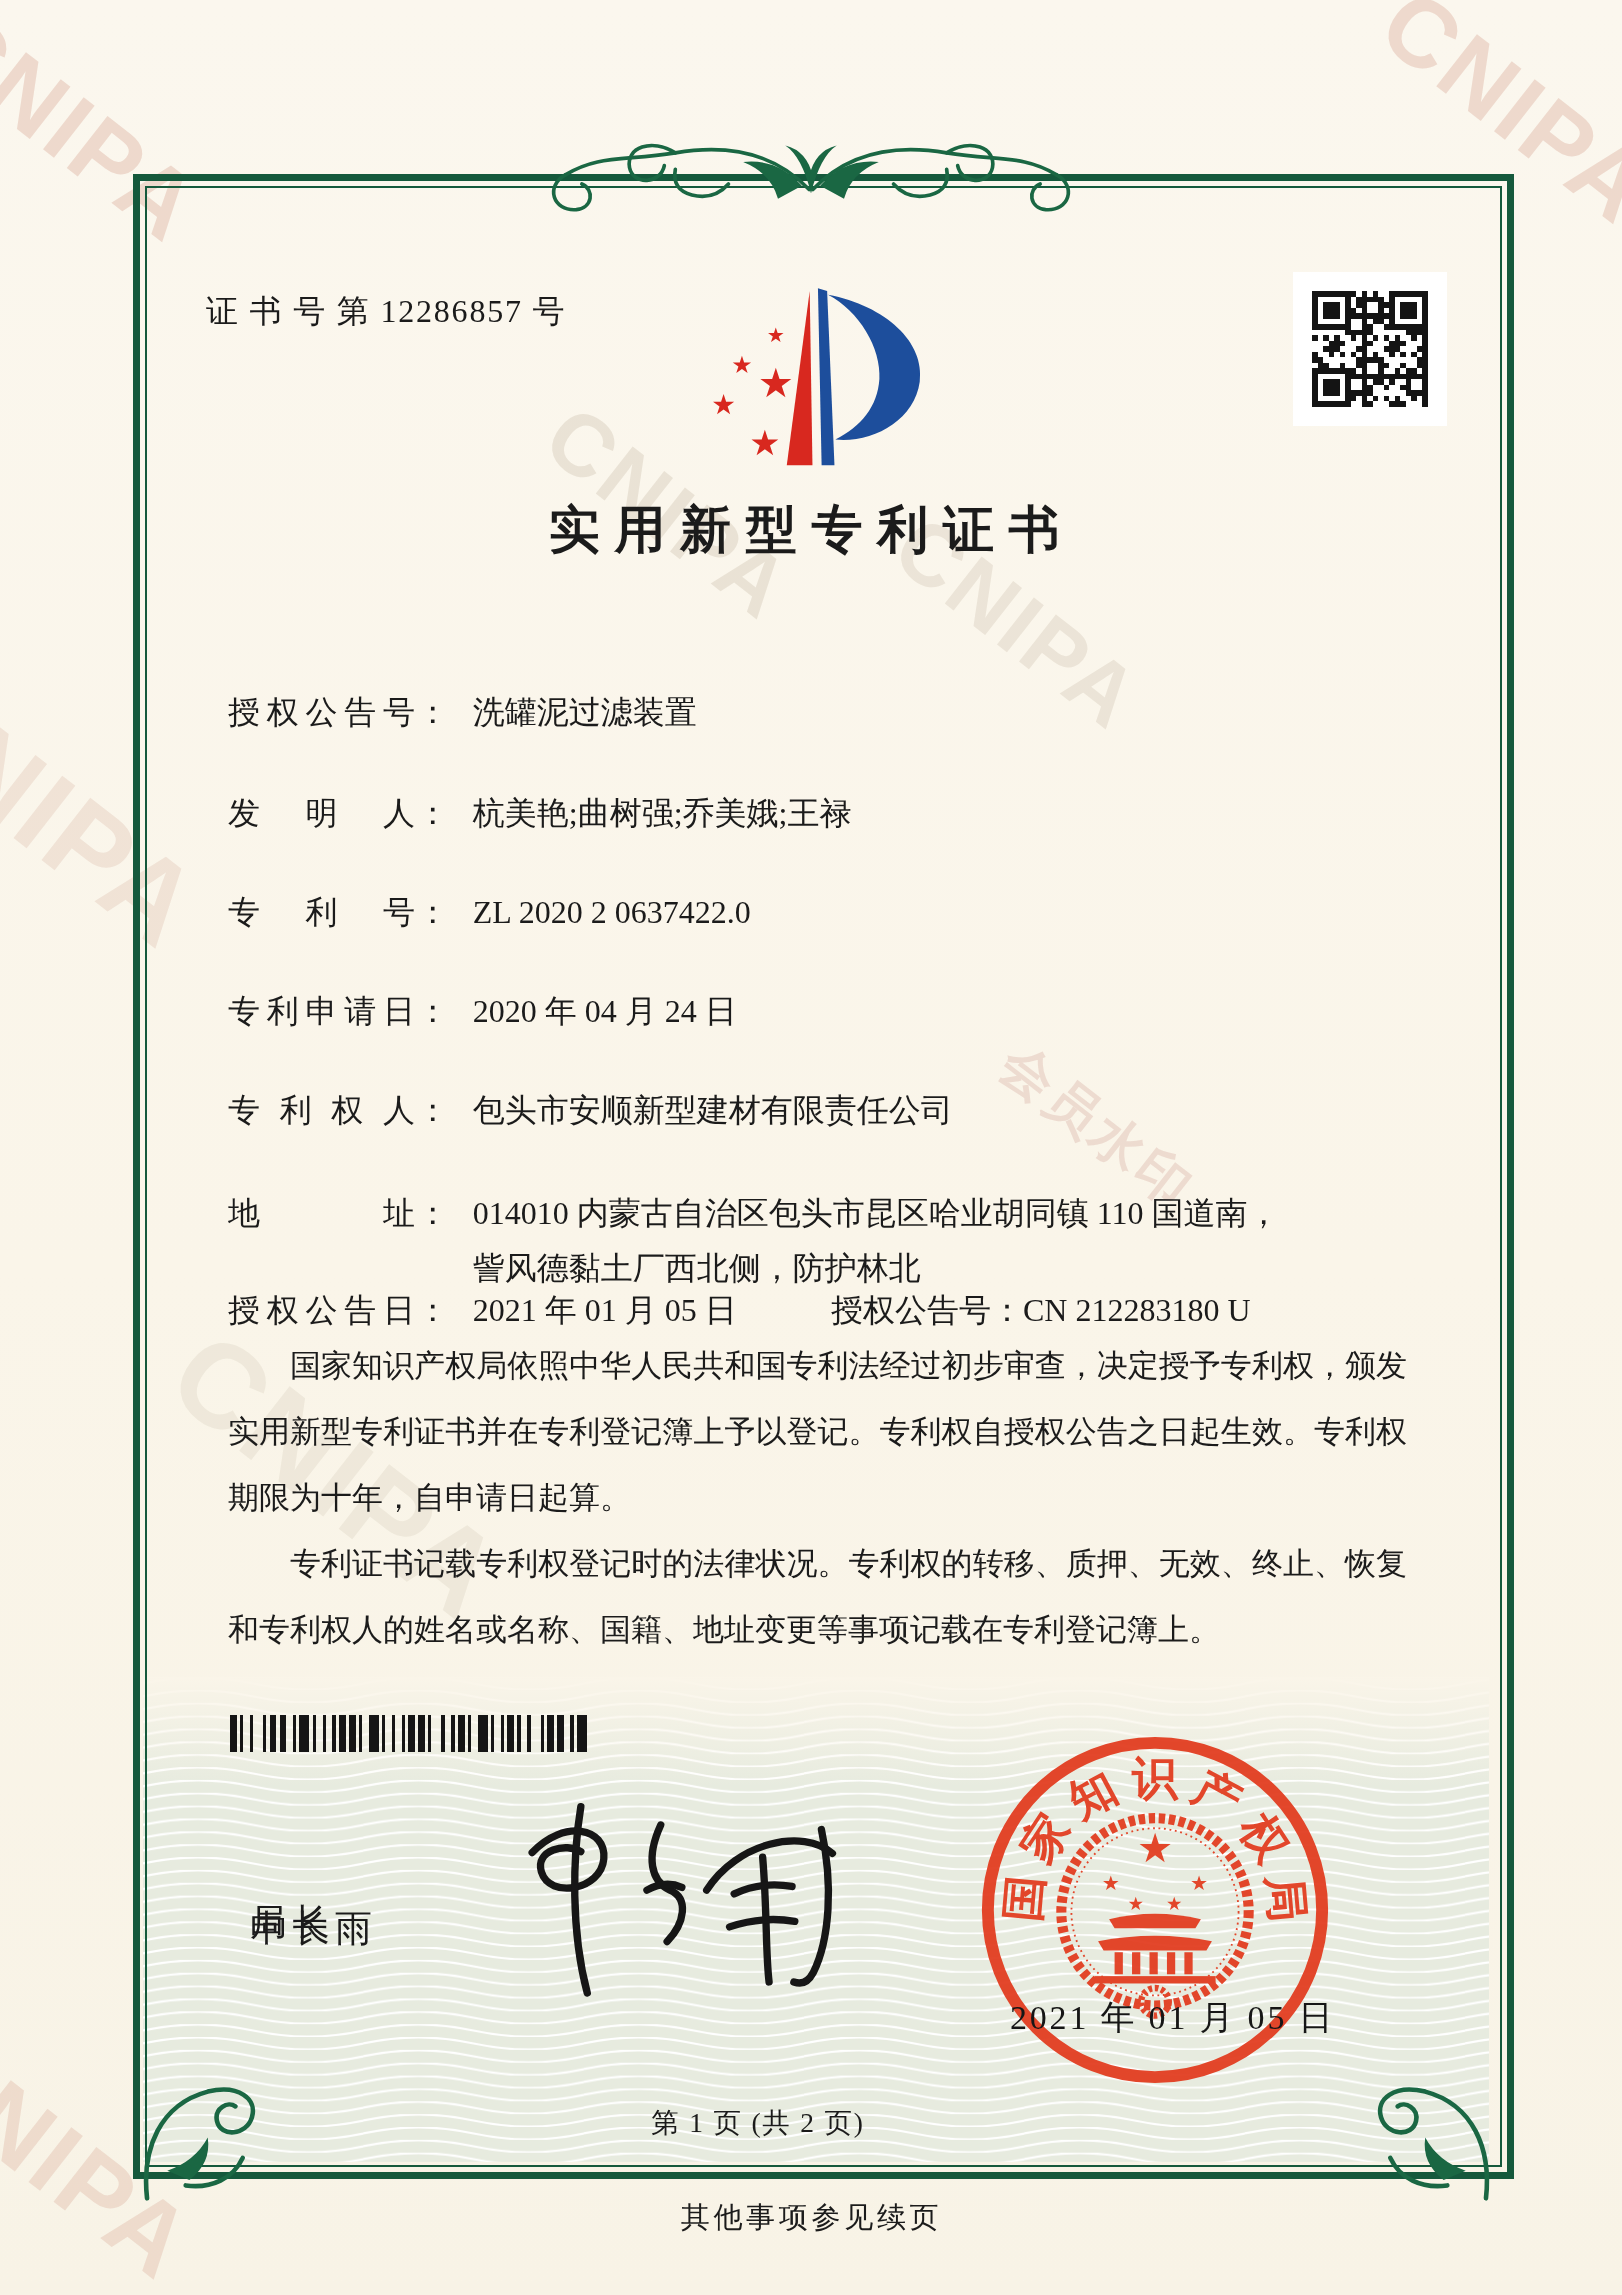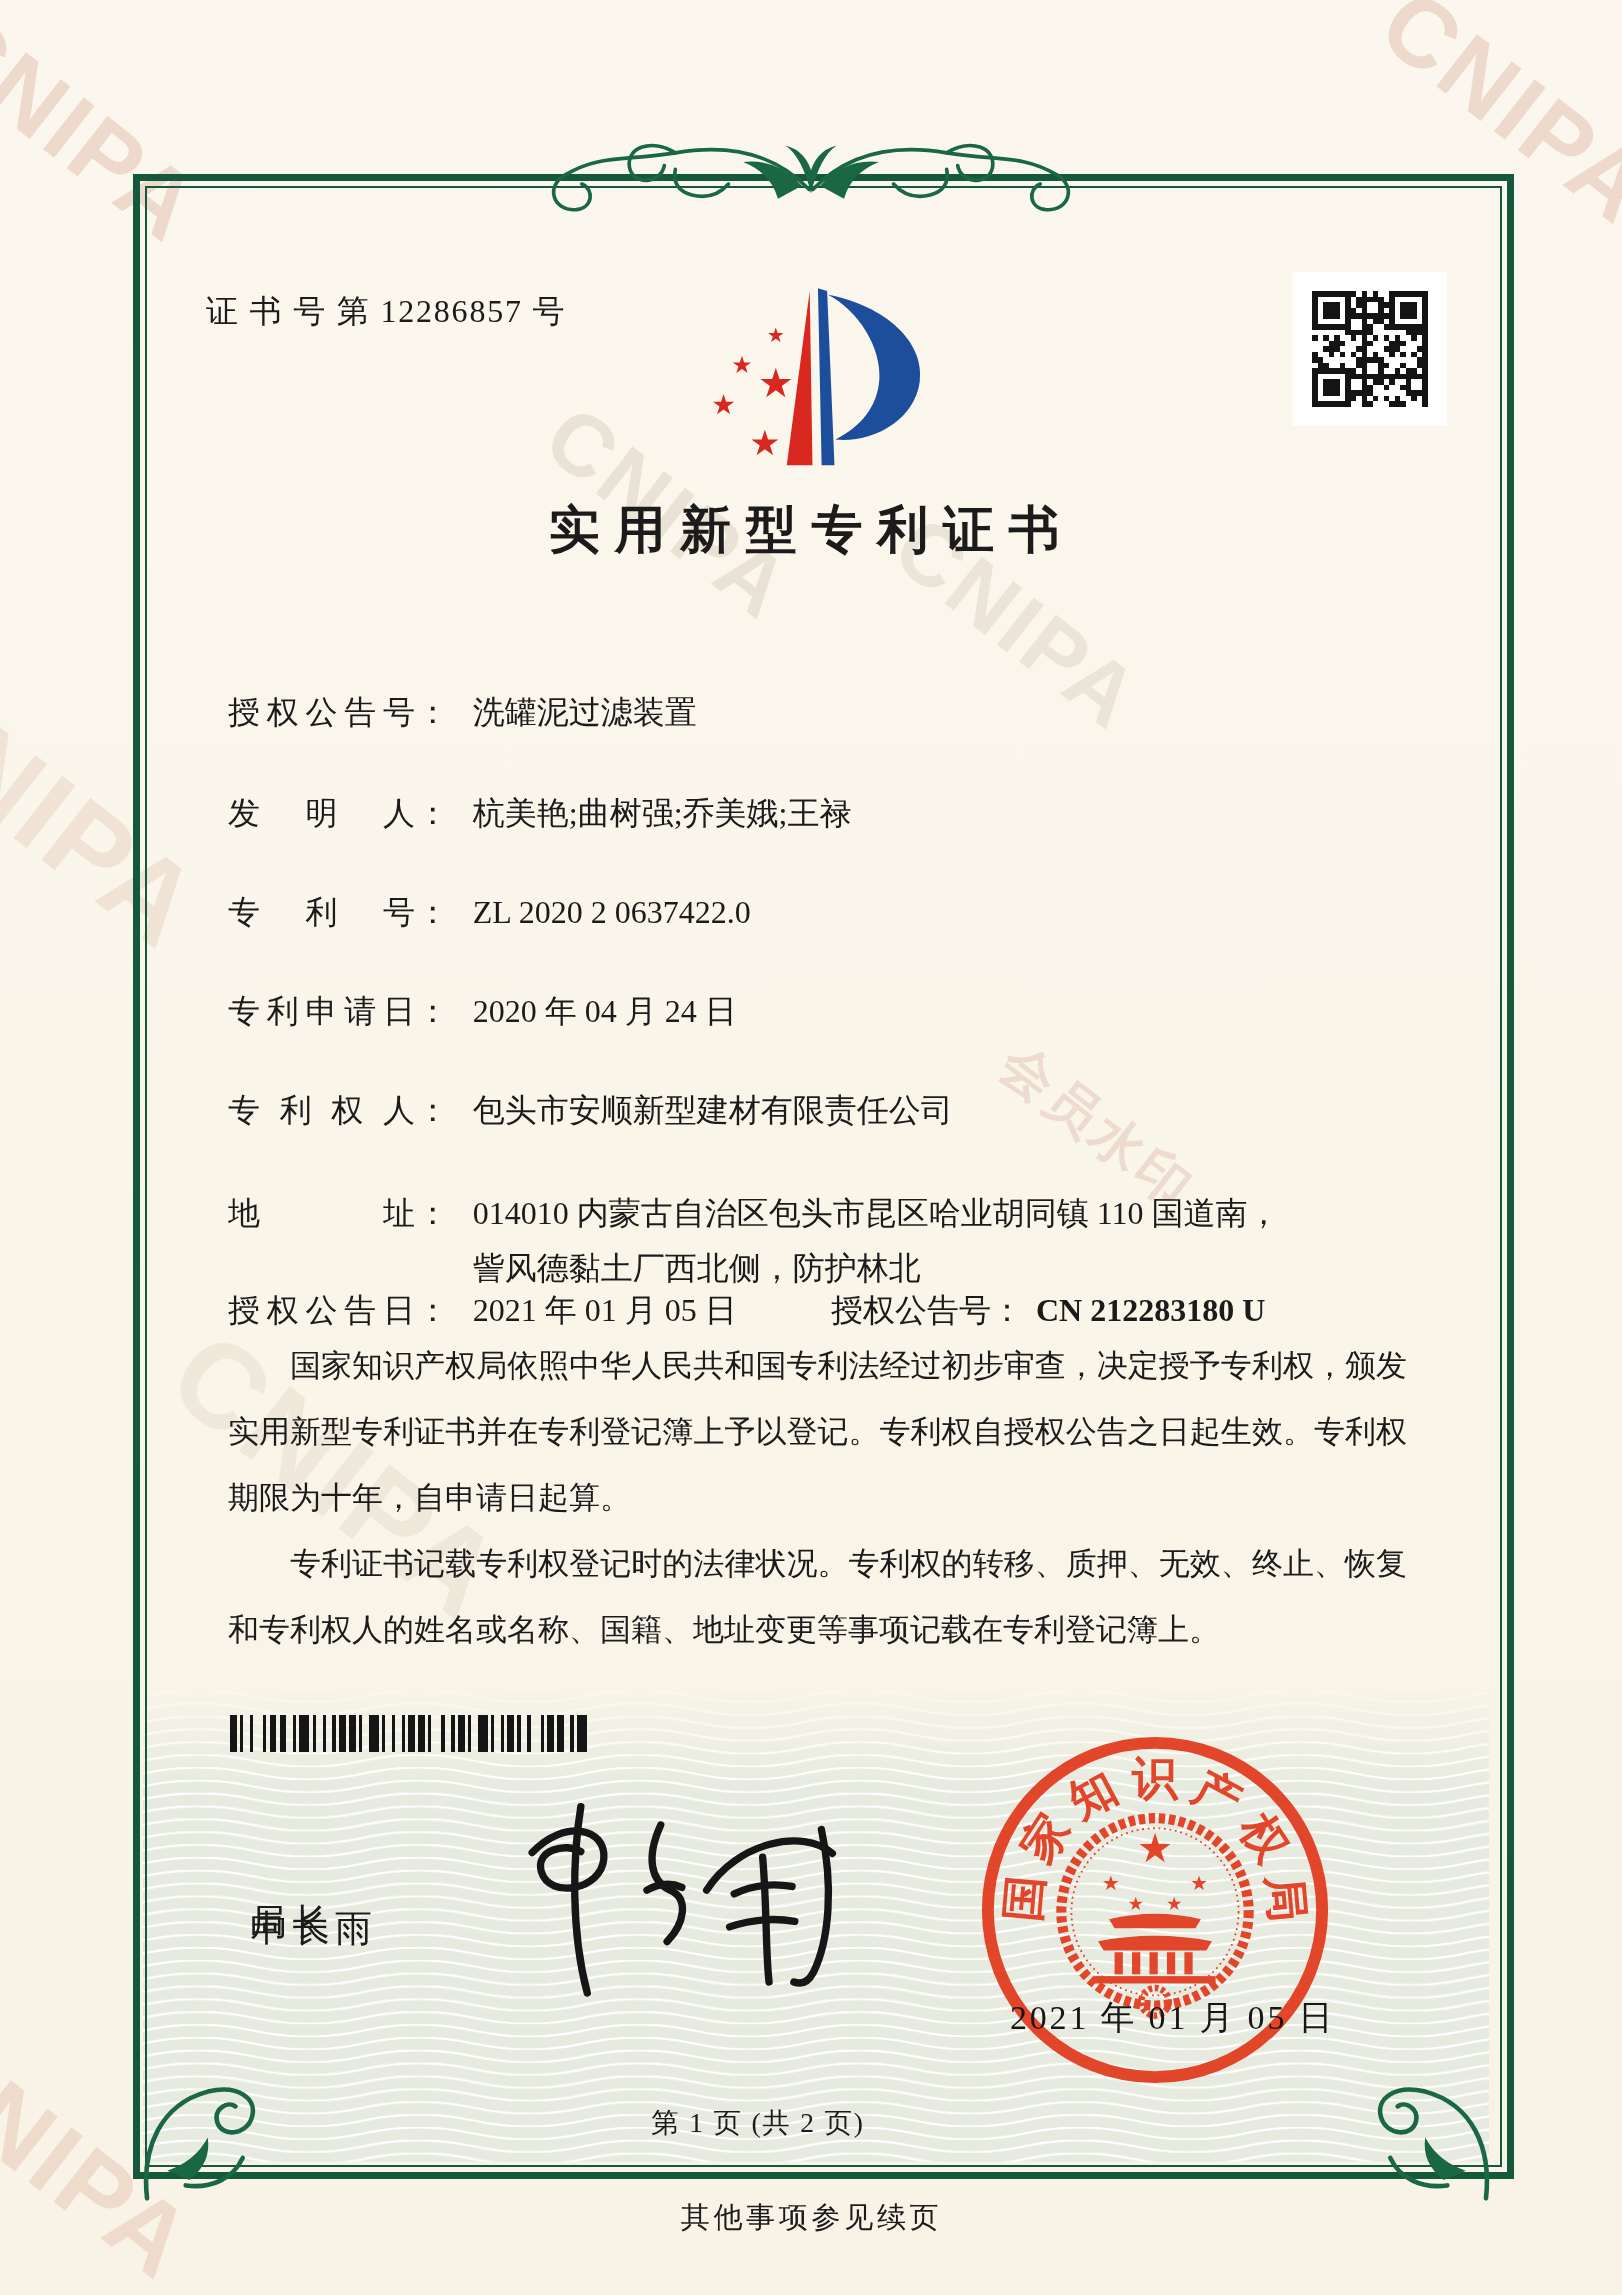--- a/index.html
+++ b/index.html
@@ -610,21 +610,21 @@
       <span>訾风德黏土厂西北侧，防护林北</span>
     </span>
   </div>
   <div class="abs frow" style="top:1289px;width:1179px;">
     <span class="flabel">授权公告日</span>
       <span class="fcolon">：</span>
     <span class="fvalue">2021 年 01 月 05 日</span>
     <span class="grant2">
       <span>授权公告号</span>
         <span>：</span>
-      <span style="margin-left:13px;font-weight:bold;">CN 212283180 U</span>
+      <span style="">CN 212283180 U</span>
     </span>
   </div>
 
   <div class="abs paras">
     <p>国家知识产权局依照中华人民共和国专利法经过初步审查，决定授予专利权，颁发实用新型专利证书并在专利登记簿上予以登记。专利权自授权公告之日起生效。专利权期限为十年，自申请日起算。</p>
     <p>专利证书记载专利权登记时的法律状况。专利权的转移、质押、无效、终止、恢复和专利权人的姓名或名称、国籍、地址变更等事项记载在专利登记簿上。</p>
   </div>
 
   <div class="abs barcode" id="barcode">
       <div style="width: 6.6px; height: 100%; background: rgb(21, 21, 21);"></div>

